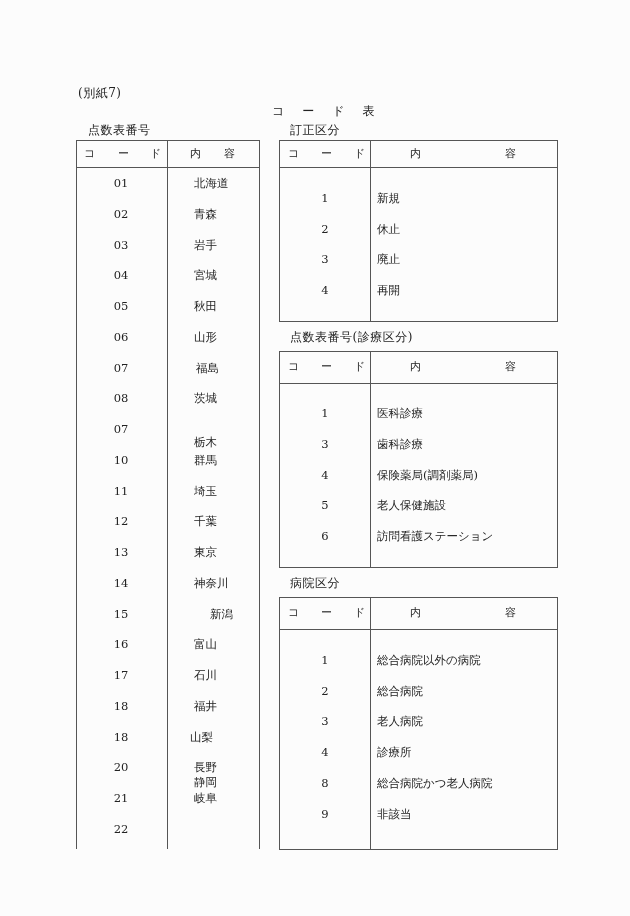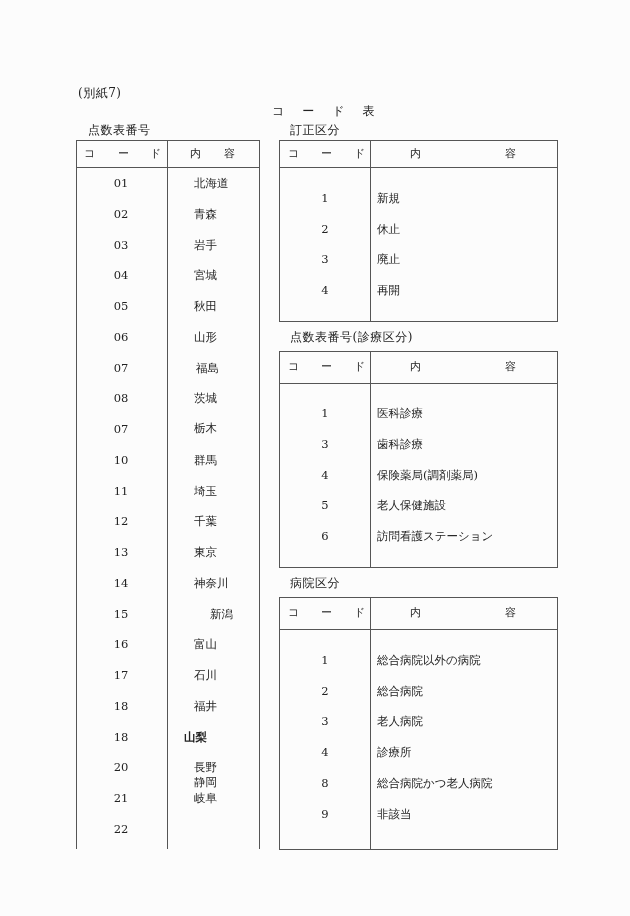--- a/index.html
+++ b/index.html
@@ -67,21 +67,21 @@
       <div>
         <span class="cell ctr" style="left: 121px; top: 360.5px;">07</span>
         <span class="cell" style="left: 196px; top: 360.5px;">福島</span>
       </div>
       <div>
         <span class="cell ctr" style="left: 121px; top: 391.25px;">08</span>
         <span class="cell" style="left: 194px; top: 391.25px;">茨城</span>
       </div>
       <div>
         <span class="cell ctr" style="left: 121px; top: 422px;">07</span>
-        <span class="cell" style="left: 194px; top: 421px;">栃木</span>
+        <span class="cell" style="left: 194px; top: 436px; font-family: Liberation Mono, monospace;">栃木</span>
       </div>
       <div>
         <span class="cell ctr" style="left: 121px; top: 452.75px;">10</span>
         <span class="cell" style="left: 194px; top: 452.75px;">群馬</span>
       </div>
       <div>
         <span class="cell ctr" style="left: 121px; top: 483.5px;">11</span>
         <span class="cell" style="left: 194px; top: 483.5px;">埼玉</span>
       </div>
       <div>
@@ -107,21 +107,21 @@
       <div>
         <span class="cell ctr" style="left: 121px; top: 668px;">17</span>
         <span class="cell" style="left: 194px; top: 668px;">石川</span>
       </div>
       <div>
         <span class="cell ctr" style="left: 121px; top: 698.75px;">18</span>
         <span class="cell" style="left: 194px; top: 698.75px;">福井</span>
       </div>
       <div>
         <span class="cell ctr" style="left: 121px; top: 729.5px;">18</span>
-        <span class="cell" style="left: 184px; top: 729.5px; font-weight: bold;">山梨</span>
+        <span class="cell" style="left: 190px; top: 729.5px;">山梨</span>
       </div>
       <div>
         <span class="cell ctr" style="left: 121px; top: 760.25px;">20</span>
         <span class="cell" style="left: 194px; top: 760.25px;">長野</span>
       </div>
       <div>
         <span class="cell ctr" style="left: 121px; top: 791px;">21</span>
         <span class="cell" style="left: 194px; top: 791px;">岐阜</span>
       </div>
       <div>

